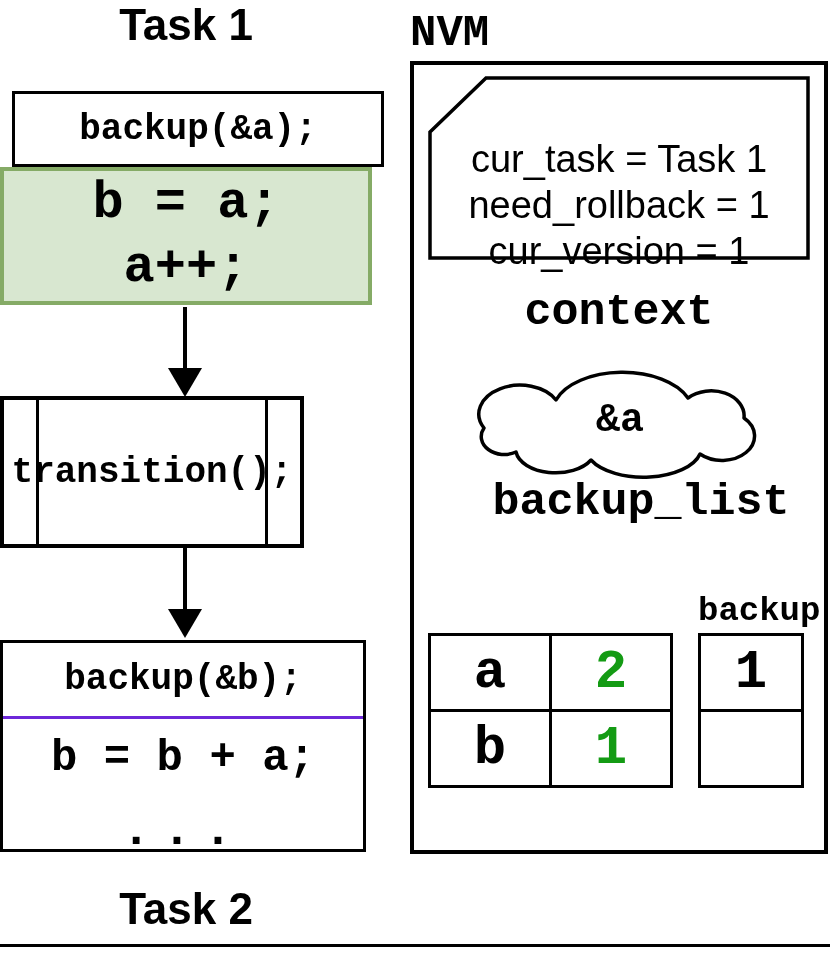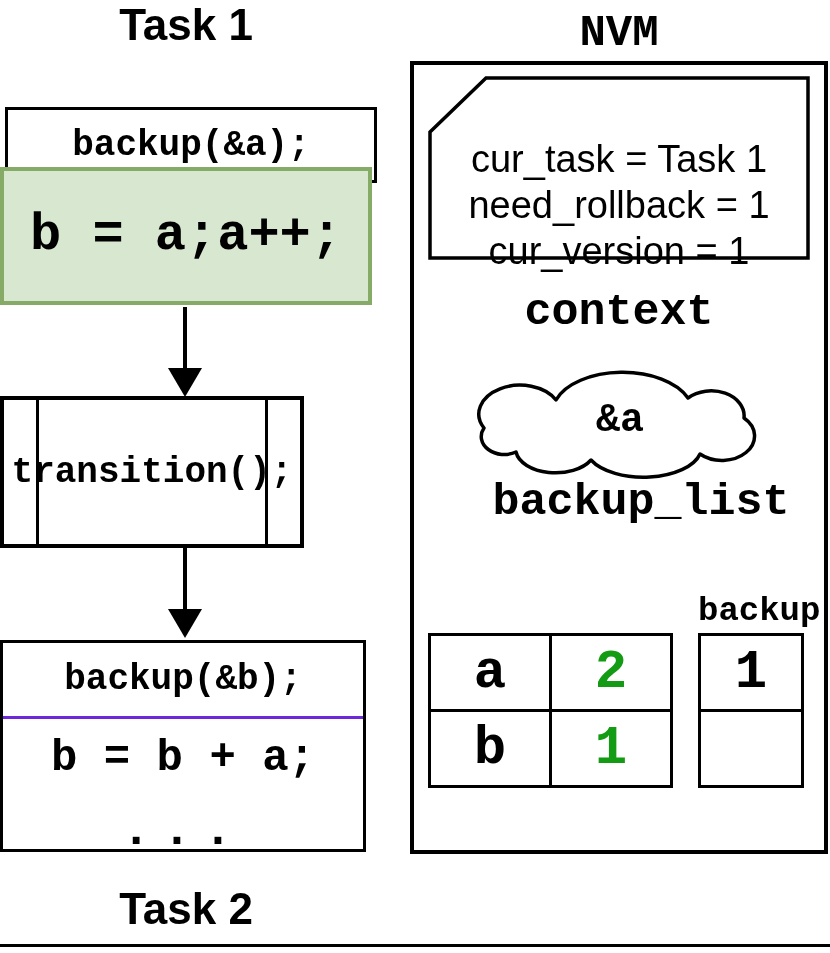--- a/index.html
+++ b/index.html
@@ -8,41 +8,41 @@
     overflow:hidden;
     font-family:"Liberation Sans", sans-serif; color:#000;
   }
   .abs { position:absolute; box-sizing:border-box; }
   .center { display:flex; align-items:center; justify-content:center; }
   .mono { font-family:"Liberation Mono","DejaVu Sans Mono",monospace; font-weight:bold; }
   .sans-title { font-family:"Liberation Sans",sans-serif; font-weight:bold; font-size:44px; text-align:center; white-space:nowrap; }
 
   
   .task-title { left:0; top:14; width:372px; }
-  .box1-white { left:5px; top:91px; width:372px; height:76px; border:3px solid #000; background:#fff; font-size:36px;margin-top:16px; }
+  .box1-white { left:12px; top:91px; width:372px; height:76px; border:3px solid #000; background:#fff; font-size:36px; }
   .box1-green {
     left:0; top:167px; width:372px; height:138px;
     border:4px solid var(--highlight-border,#85ab66);
     background:var(--highlight-fill,#d8e7d0);
-    font-size:52px; line-height:64px;
+    flex-direction:column; font-size:52px; line-height:64px;
   }
   .arrow-line { width:4px; background:#000; }
   .arrow-head { width:0; height:0; border-left:17px solid transparent; border-right:17px solid transparent; border-top:29px solid #000; }
   .transition-box { left:0; top:396px; width:304px; height:152px; border:4px solid #000; background:#fff; font-size:36px; }
   .inner-bar { position:absolute; top:0; bottom:0; width:3px; background:#000; }
   .box3 { left:0; top:640px; width:366px; height:212px; border:3px solid #000; background:#fff; }
   .box3-top { position:relative; height:73px; border-bottom:3px solid #6d28d9; font-size:36px; display:flex; align-items:center; justify-content:center; }
   .box3-bottom { position:relative; height:130px; }
   .box3-line { position:absolute; top:14px; left:0; width:100%; text-align:center; font-size:44px; }
   .box3-ellipsis { position:absolute; bottom:-6px; left:0; width:100%; text-align:center; font-size:48px; letter-spacing:12px; line-height:48px; }
   .task2-title { left:0; top:884px; width:372px; }
   .bottom-rule { left:0; top:944px; width:830px; height:3px; background:#000; }
 
   
-  .nvm-title { left:410px; top:8px; width:418px; text-align:center; font-size:44px; }
+  .nvm-title { left:410px; top:8px; width:418px; text-align:left; font-size:44px; }
   .nvm-box { left:410px; top:61px; width:418px; height:793px; border:4px solid #000; background:#fff; }
   .context-card-svg { left:428px; top:76px; width:382px; height:184px; }
   .context-text { left:428px; top:76px; width:382px; padding-top:60px; text-align:center; font-size:38px; line-height:46px; }
   .context-label { left:410px; top:287px; width:418px; text-align:center; font-size:45px; }
   .cloud-svg { left:452px; top:368px; width:336px; height:112px; }
   .cloud-value { left:452px; top:398px; width:336px; text-align:center; font-size:40px; }
   .backup-list-label { left:432px; top:477px; width:418px; text-align:center; font-size:45px; }
   .backup-col-label { left:698px; top:592px; width:106px; text-align:center; font-size:34px; white-space:nowrap; }
   .grid-table { display:grid; background:#000; gap:3px; padding:3px; }
   .data-table { left:428px; top:633px; width:245px; height:155px; grid-template-columns:1fr 1fr; grid-template-rows:1fr 1fr; }

